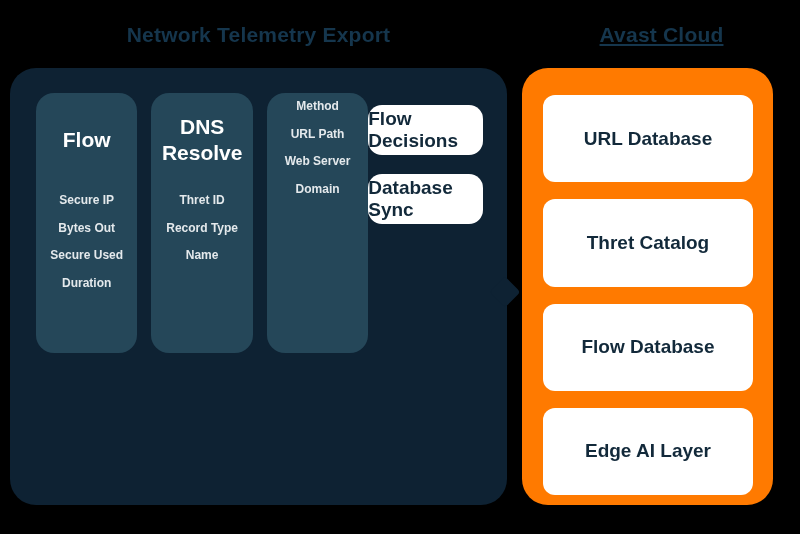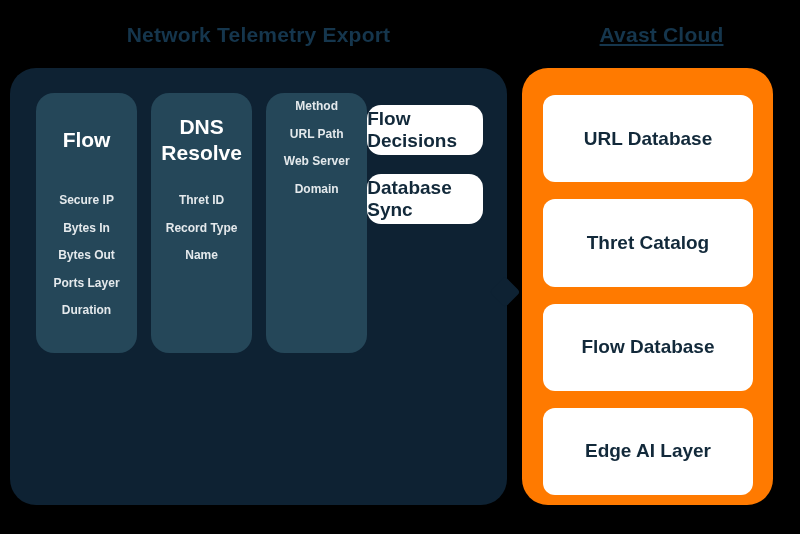--- a/index.html
+++ b/index.html
@@ -74,23 +74,22 @@
   <div class="diagram-title title-left">Network Telemetry Export</div>
 
   <div class="diagram-title title-right">Avast Cloud</div>
 
   <div class="panel-dark">
     <div class="columns-row">
         <div class="t-col">
     <div class="t-col-heading">Flow</div>
     <div class="t-col-items">
             <div class="t-col-item">Secure IP</div>
-            <div class="t-col-item">Bytes In</div>
             <div class="t-col-item">Bytes Out</div>
-            <div class="t-col-item">Ports Layer</div>
+            <div class="t-col-item">Secure Used</div>
             <div class="t-col-item">Duration</div>
           </div>
   </div>
         <div class="t-col">
     <div class="t-col-heading">DNS Resolve</div>
     <div class="t-col-items">
             <div class="t-col-item">Thret ID</div>
             <div class="t-col-item">Record Type</div>
             <div class="t-col-item">Name</div>
           </div>

